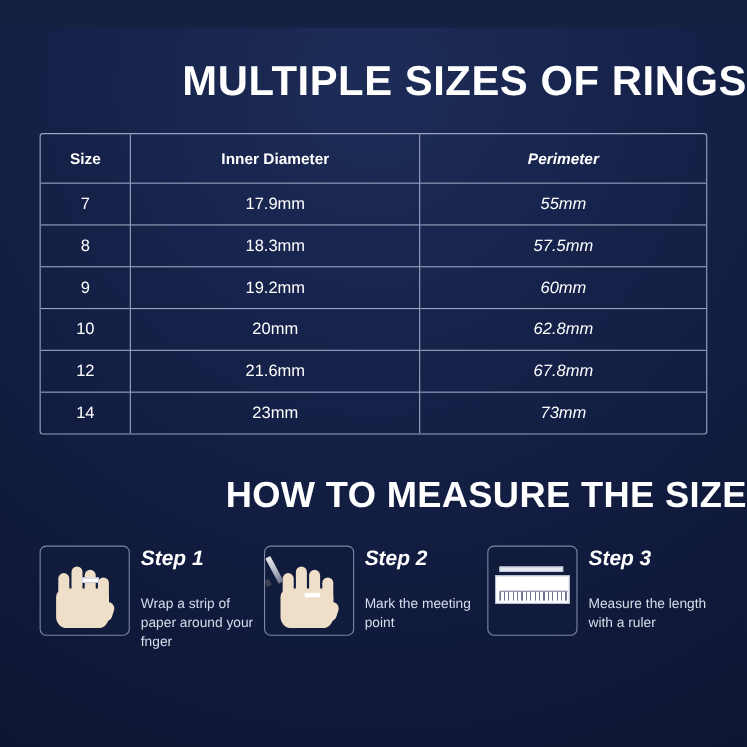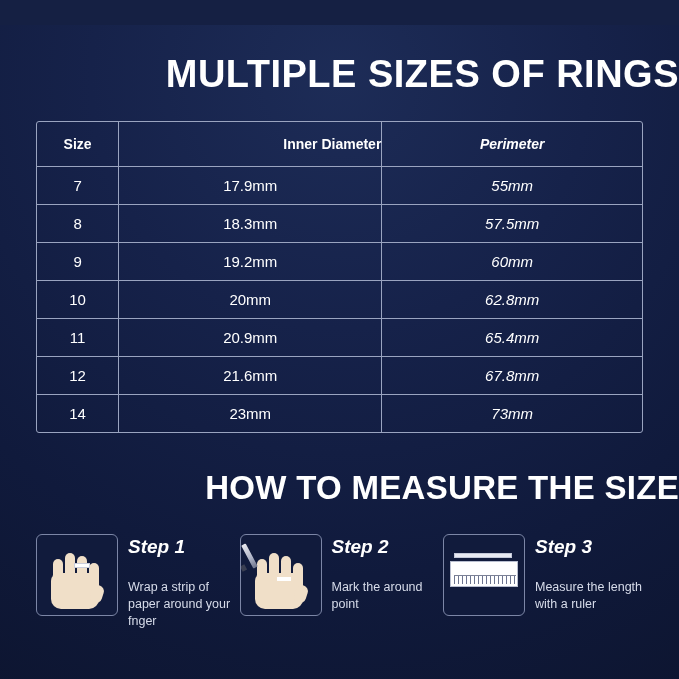--- a/index.html
+++ b/index.html
@@ -58,21 +58,21 @@
     height: 44px;
   }
   tr td:last-child, tr th:last-child {
     border-right: none;
     font-style: italic;
   }
   tbody tr:last-child td {
     border-bottom: none;
   }
   .col-size { width: 13.5%; }
-  .col-dia  { width: 43.5%; text-align: right; }
+  .col-dia  { width: 43.5%; }
   .col-per  { width: 43%; }
 
   
   .subtitle {
     text-align: right;
     color: #ffffff;
     font-size: 33px;
     font-weight: bold;
     margin-top: 36px;
     letter-spacing: 0.3px;
@@ -254,25 +254,20 @@
         </tr>
         <tr>
           <td>9</td>
           <td>19.2mm</td>
           <td>60mm</td>
         </tr>
         <tr>
           <td>10</td>
           <td>20mm</td>
           <td>62.8mm</td>
-        </tr>
-        <tr>
-          <td>11</td>
-          <td>20.9mm</td>
-          <td>65.4mm</td>
         </tr>
         <tr>
           <td>12</td>
           <td>21.6mm</td>
           <td>67.8mm</td>
         </tr>
         <tr>
           <td>14</td>
           <td>23mm</td>
           <td>73mm</td>
@@ -312,21 +307,21 @@
           <div class="finger f4"></div>
           <div class="palm"></div>
           <div class="thumb-part"></div>
           <div class="strip2"></div>
         </div>
         <div class="pen"></div>
         <div class="pen-tip"></div>
       </div>
       <div class="step-text">
         <div class="step-title">Step 2</div>
-        <div class="step-desc">Mark the around point</div>
+        <div class="step-desc">Mark the meeting point</div>
       </div>
     </div>
 
     <div class="step">
       <div class="step-thumb">
         <div class="ruler">
           <div class="ruler-line"></div>
           <div class="ruler-ticks"></div>
         </div>
         <div class="ruler-strip"></div>

